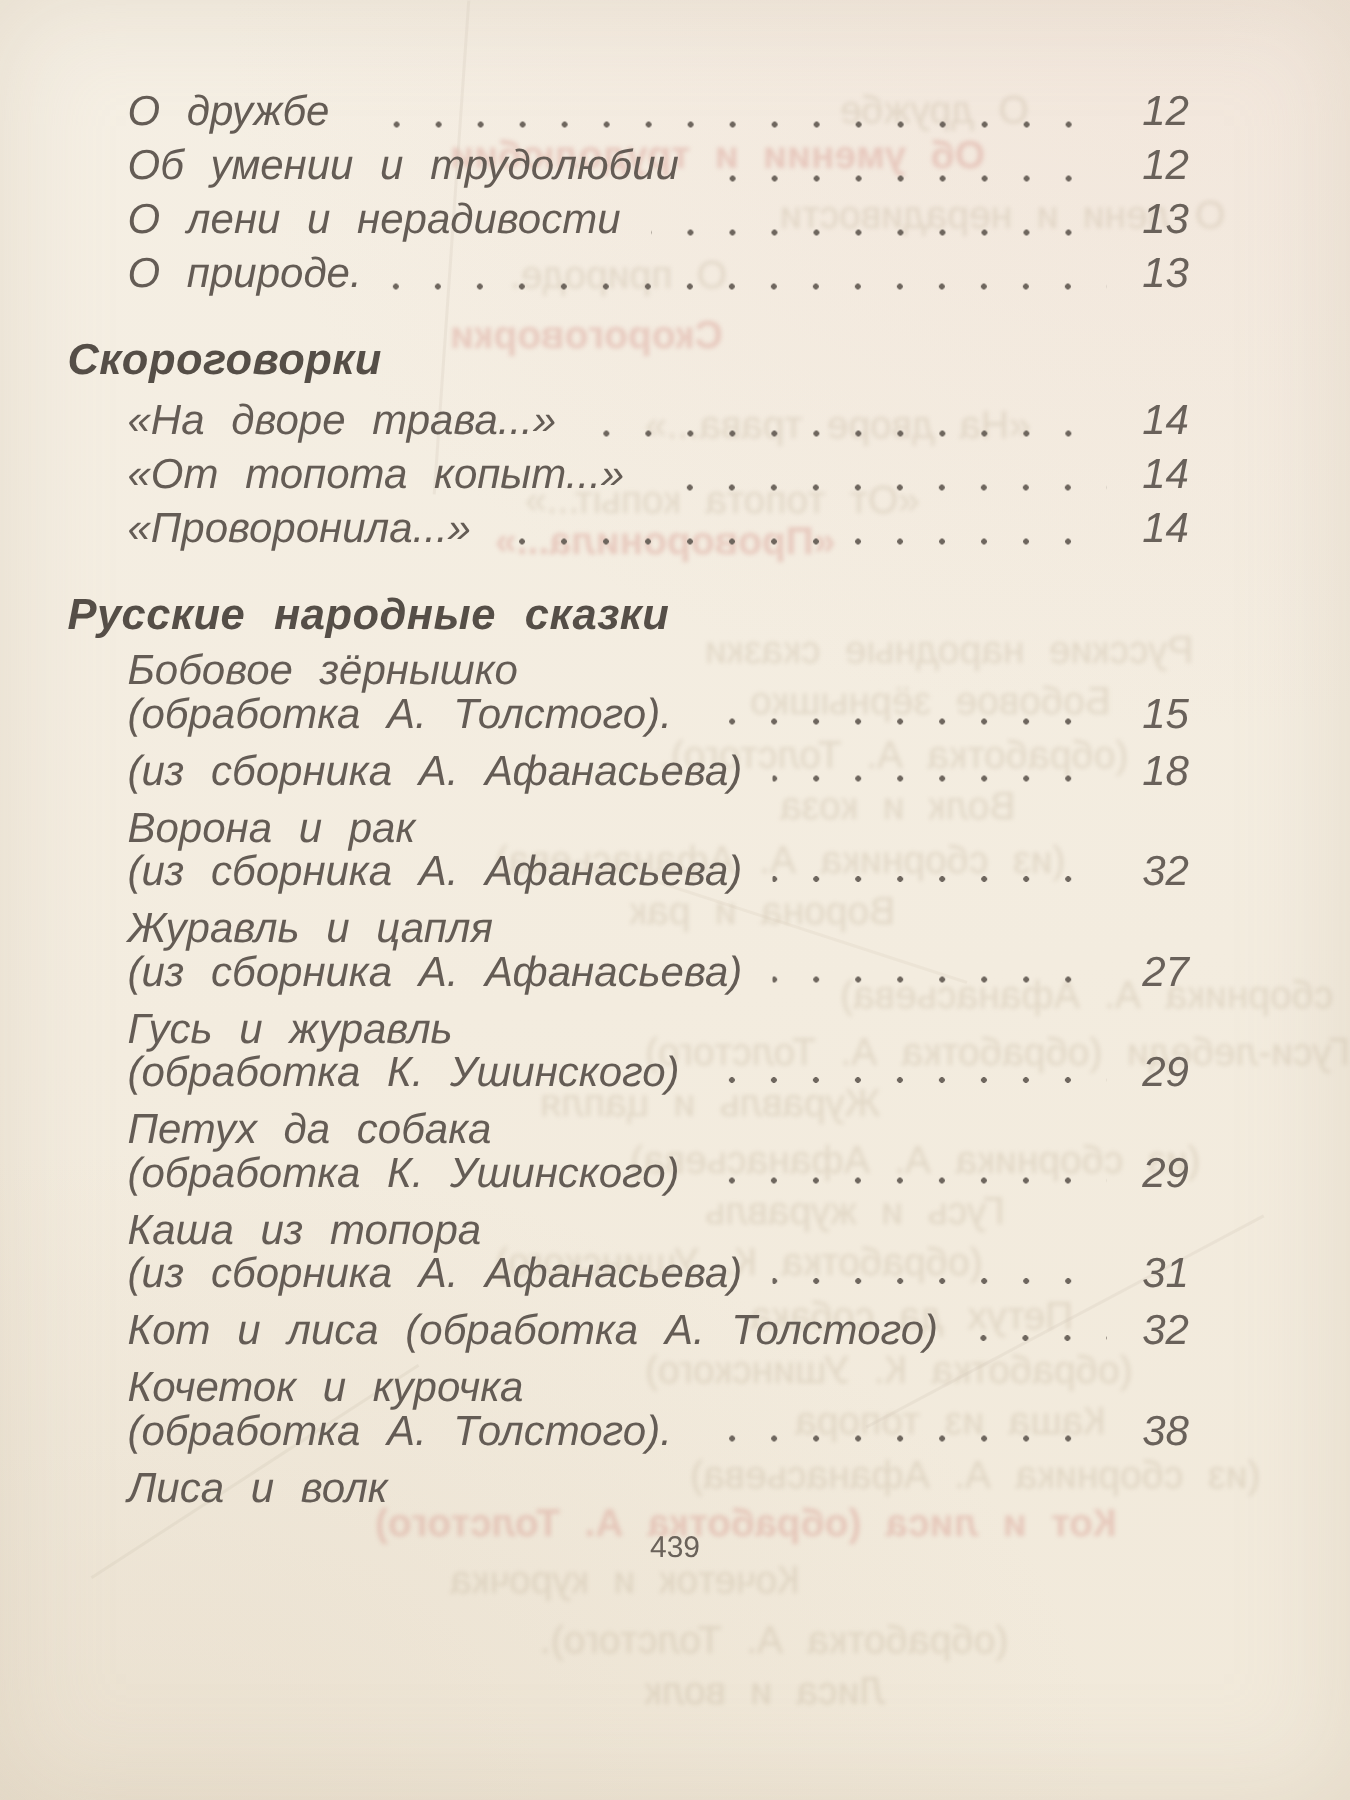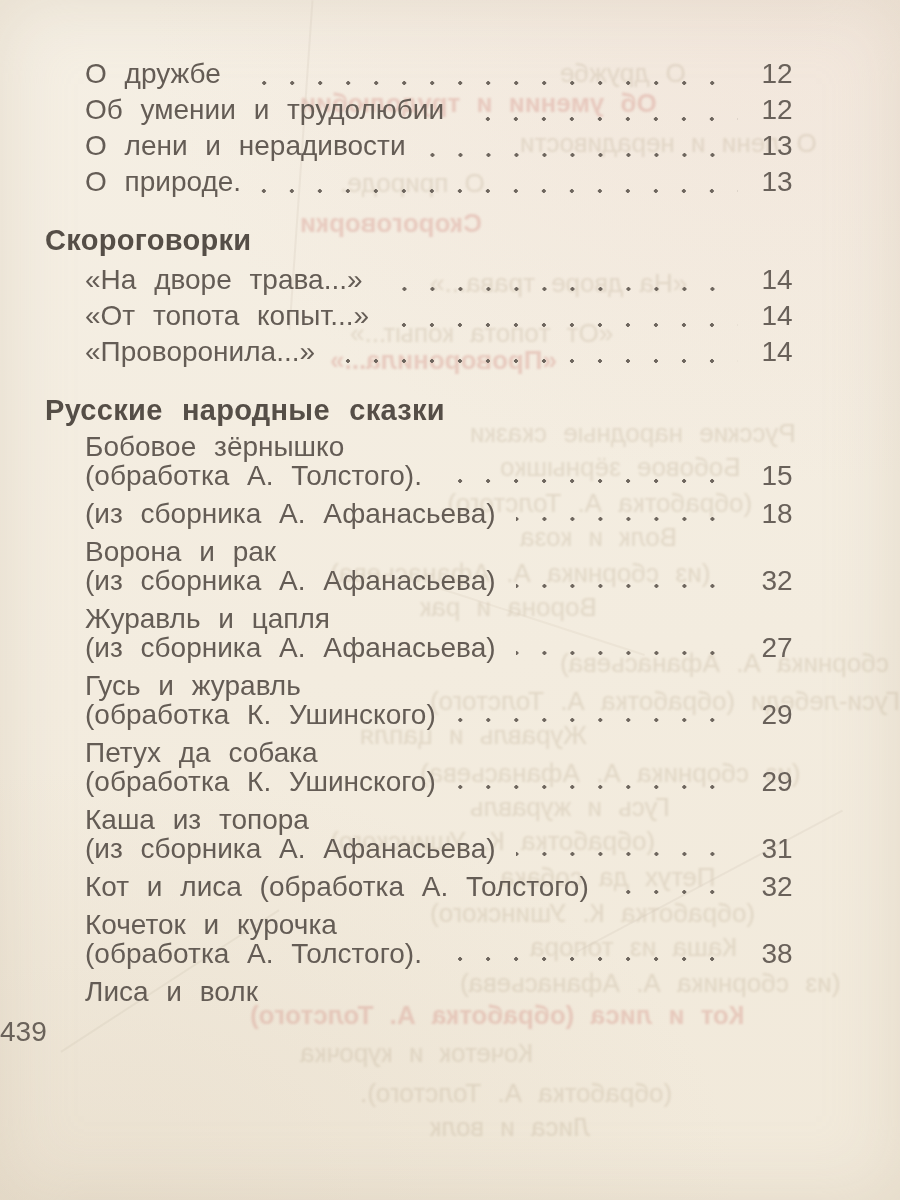--- a/index.html
+++ b/index.html
@@ -27,20 +27,21 @@
     font-size:26px;word-spacing:9px;
   }
   .ghost.pink{color:rgba(212,148,137,0.38);font-weight:bold;}
   .crease{position:absolute;background:rgba(213,202,184,0.55);pointer-events:none;}
   
   .toc{
     position:relative;z-index:2;
     padding:56px 100px 0 85px;
     color:#645c55;
     font-size:28px;
+    font-style:italic;
   }
   .sec-header{
     font-weight:bold;color:#554e47;
     font-size:29px;word-spacing:11px;
     margin:22px 0 4px -40px;line-height:36px;
     letter-spacing:0.3px;
   }
   .sec.simple .entry{line-height:36px;margin:0;}
   .sec.compact .entry{line-height:29px;margin-bottom:9px;}
   .entry .row{display:flex;align-items:baseline;}
@@ -48,22 +49,22 @@
   .leader{
     flex:1;height:4px;align-self:flex-end;
     margin:0 16px 7px 20px;
     background-image:radial-gradient(circle at 2px 2px, #6e665e 1.7px, transparent 2.1px);
     background-size:28px 4px;background-repeat:repeat-x;background-position:right center;
     min-width:18px;
   }
   .pg{min-width:46px;text-align:center;color:#69615a;}
   .folio{
     position:relative;z-index:2;
-    text-align:left;color:#6a625a;
-    font-size:28px;margin-top:8px;line-height:34px;
+    text-align:center;color:#6a625a;
+    font-size:20px;margin-top:8px;line-height:34px;
   }
 </style>
 </head>
 <body>
 
 <div class="page">
 
   <div class="ghost-layer" id="ghosts">
       <span class="ghost" style="left: 560px; top: 58px;">О дружбе</span>
       <span class="ghost pink" style="left: 300px; top: 88px;">Об умении и трудолюбии</span>

